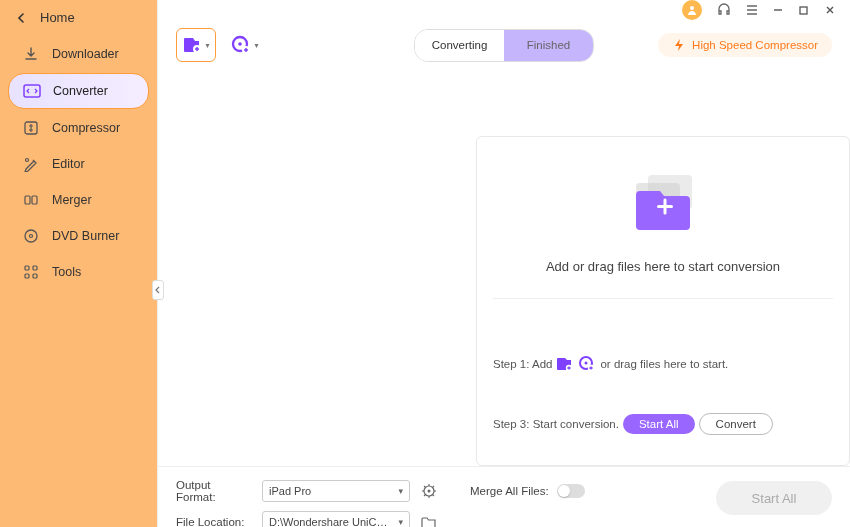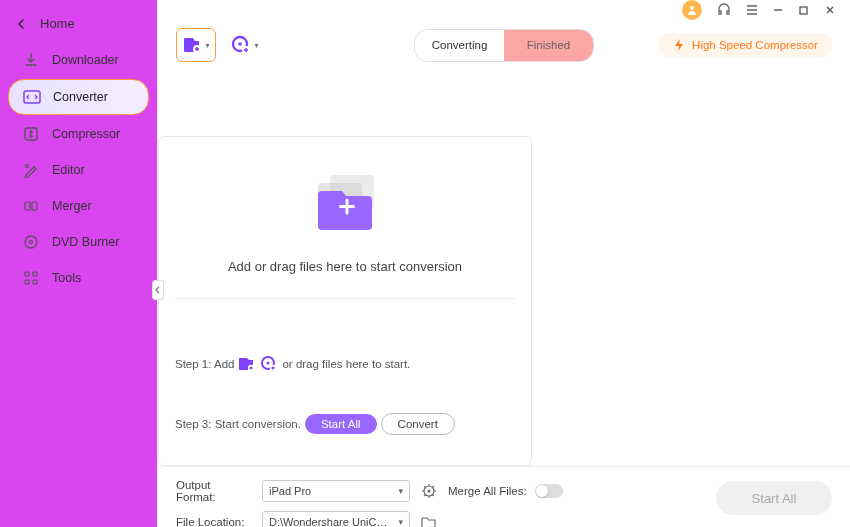--- a/index.html
+++ b/index.html
@@ -1,19 +1,19 @@
 <!DOCTYPE html>
 <html><head>
 <meta charset="utf-8">
 <style>
 * { margin: 0; padding: 0; box-sizing: border-box; font-family: -apple-system, BlinkMacSystemFont, "Segoe UI", Arial, sans-serif; }
 body { width: 850px; height: 527px; background: #fff; display: flex; overflow: hidden; position: relative; }
 
 
-.sidebar { width: 158px; height: 100%; border-right: 1px solid #eee; background: #d946ef; padding-top: 6px; }
+.sidebar { width: 158px; height: 100%; border-right: 1px solid #eee; background: #fdba74; padding-top: 0; }
 .home-row { display: flex; align-items: center; padding: 10px 16px; gap: 14px; cursor: pointer; }
 .home-row .back-arrow { font-size: 14px; color: #333; }
 .home-row .label { font-size: 13px; color: #333; }
 .side-item { display: flex; align-items: center; padding: 8px 14px; gap: 12px; cursor: pointer; font-size: 12.5px; color: #333; border-radius: 16px; margin: 2px 8px; }
 .side-item.active { background: linear-gradient(90deg, #e8e2ff 0%, #f5edff 100%); border: 1.5px solid #ff9c3a; color: #222; }
 .side-icon { width: 18px; height: 18px; display: flex; align-items: center; justify-content: center; }
 
 
 .collapse-handle { position: absolute; left: 152px; top: 280px; width: 12px; height: 20px; background: #fff; border: 1px solid #ddd; border-radius: 3px; display: flex; align-items: center; justify-content: center; font-size: 9px; color: #666; cursor: pointer; z-index: 5; }
 
@@ -26,43 +26,43 @@
 .avatar { width: 20px; height: 20px; border-radius: 50%; background: #ffb84d; display: flex; align-items: center; justify-content: center; margin-right: 2px; }
 .win-ctrl { font-size: 13px; color: #444; cursor: pointer; width: 14px; text-align: center; }
 
 
 .toolbar { display: flex; align-items: center; padding: 8px 18px 14px; gap: 12px; position: relative; }
 .add-file-btn { width: 40px; height: 34px; border: 1.5px solid #ff9c3a; border-radius: 6px; display: flex; align-items: center; justify-content: center; gap: 2px; cursor: pointer; }
 .add-cd-btn { width: 34px; height: 34px; display: flex; align-items: center; justify-content: center; gap: 2px; cursor: pointer; }
 .tiny-drop { font-size: 8px; color: #777; margin-left: 1px; }
 
 .tab-switch { position: absolute; left: 50%; transform: translateX(-50%); width: 180px; height: 33px; border: 1px solid #ddd; border-radius: 14px; display: flex; overflow: hidden; font-size: 11.5px; }
-.tab-switch .tab { flex: 1; display: flex; align-items: center; justify-content: center; cursor: pointer; color: #666; background: #fca5a5; }
+.tab-switch .tab { flex: 1; display: flex; align-items: center; justify-content: center; cursor: pointer; color: #666; background: #c4b5fd; }
 .tab-switch .tab.active { background: #fff; color: #333; }
 
 .hs-badge { margin-left: auto; background: #fff5eb; border-radius: 14px; padding: 5px 14px; display: flex; align-items: center; gap: 6px; font-size: 11.5px; color: #ff7a1a; cursor: pointer; }
 
 
-.content { flex: 1; display: flex; flex-direction: column; align-items: flex-start; padding-top: 60px; }
+.content { flex: 1; display: flex; flex-direction: column; align-items: flex-end; padding-top: 60px; }
 .dropzone { width: 374px; border: 1px solid #e8e8e8; border-radius: 6px; padding: 28px 16px 20px; }
 .dz-illus { display: flex; justify-content: center; margin-bottom: 20px; }
 .dz-title { text-align: center; font-size: 13px; color: #444; margin-bottom: 24px; }
 .dz-steps { border-top: 1px solid #eee; padding-top: 16px; font-size: 11.5px; color: #555; }
 .dz-step { display: flex; align-items: center; margin-bottom: 10px; gap: 4px; flex-wrap: wrap; margin-top: 40px; }
 .btn-purple { background: #9966ff; color: #fff; border: none; border-radius: 12px; padding: 4px 16px; font-size: 11.5px; cursor: pointer; }
 .btn-outline { background: #fff; color: #444; border: 1px solid #bbb; border-radius: 12px; padding: 4px 16px; font-size: 11.5px; cursor: pointer; }
 
 
 .footer { border-top: 1px solid #eee; padding: 12px 18px 6px; display: flex; align-items: flex-start; position: relative; }
 .footer-left { display: flex; flex-direction: column; gap: 8px; }
 .f-row { display: flex; align-items: center; gap: 10px; font-size: 11.5px; color: #444; }
 .f-label { width: 76px; }
 .f-select { width: 148px; height: 22px; border: 1px solid #ccc; border-radius: 3px; font-size: 11px; padding: 0 6px; display: flex; align-items: center; justify-content: space-between; cursor: pointer; background: #fff; text-align: right; }
 .f-iconbtn { width: 18px; height: 18px; display: flex; align-items: center; justify-content: center; cursor: pointer; color: #666; }
-.merge-col { display: flex; align-items: center; gap: 8px; font-size: 11.5px; color: #444; }
+.merge-col { margin-left: 22px; display: flex; align-items: center; gap: 8px; font-size: 11.5px; color: #444; }
 .toggle { width: 28px; height: 14px; background: #ddd; border-radius: 7px; position: relative; cursor: pointer; }
 .toggle::after { content: ''; position: absolute; width: 12px; height: 12px; background: #fff; border-radius: 50%; top: 1px; left: 1px; box-shadow: 0 1px 2px rgba(0,0,0,0.2); }
 .start-all-big { position: absolute; right: 18px; top: 14px; width: 116px; height: 34px; border-radius: 18px; border: none; background: #f0f0f0; color: #aaa; font-size: 13px; cursor: pointer; }
 
 svg { display: block; }
 </style>
 </head>
 <body>
 
 <div class="sidebar">

